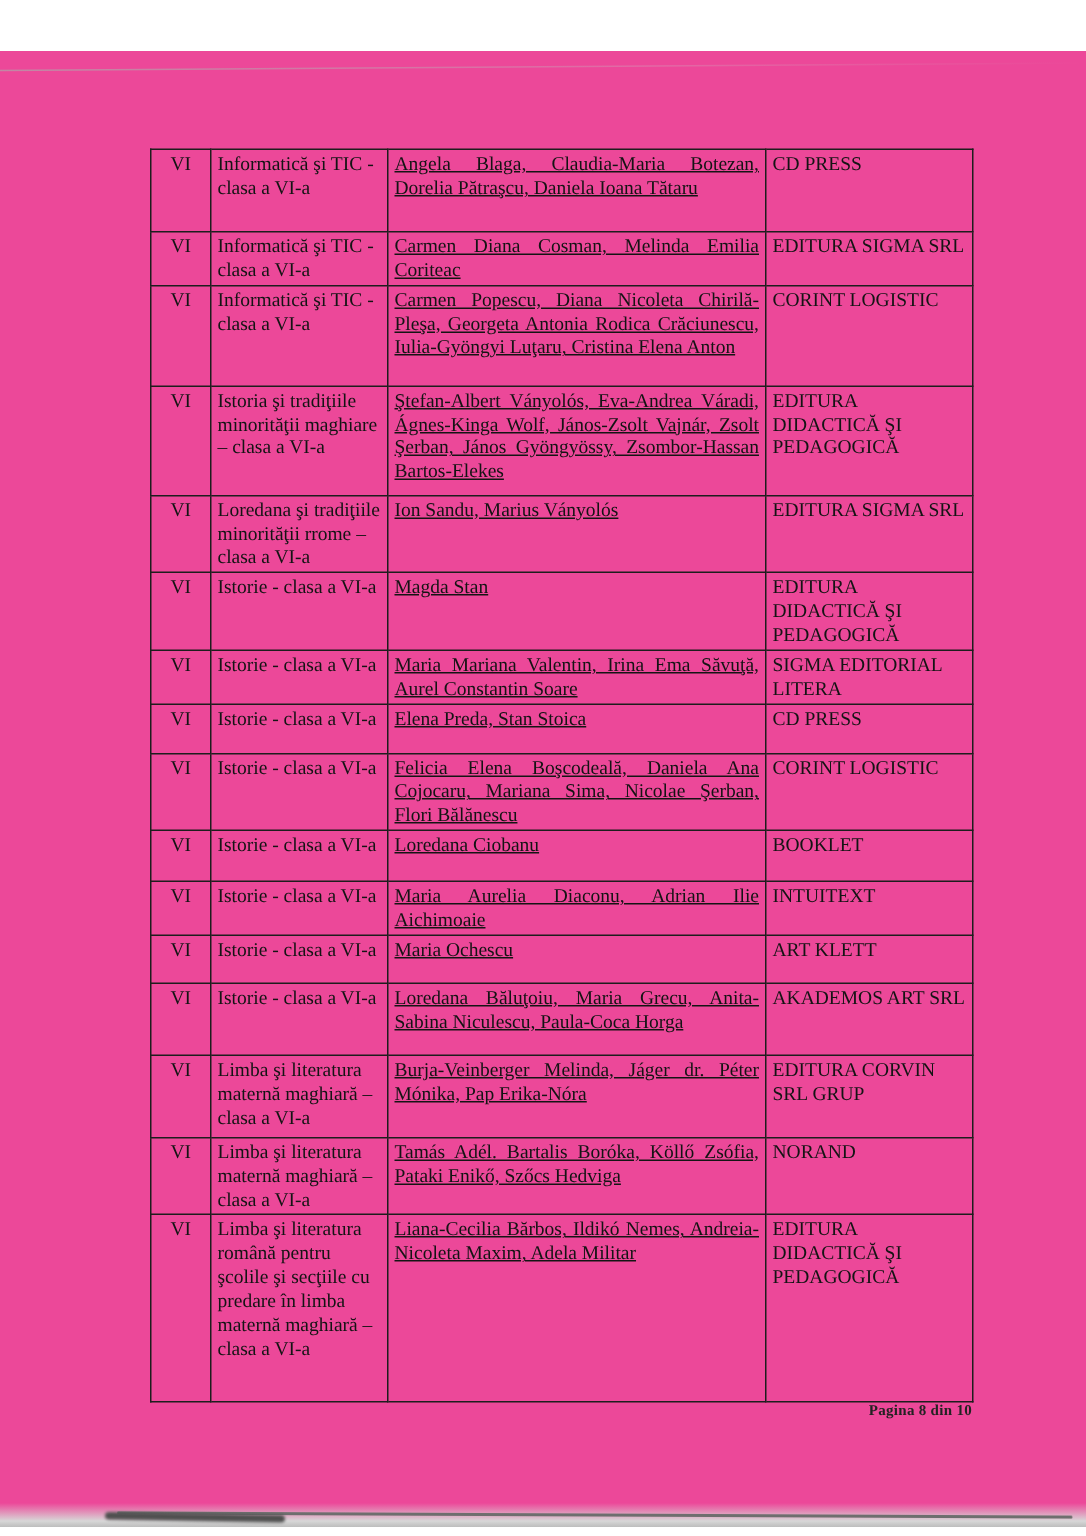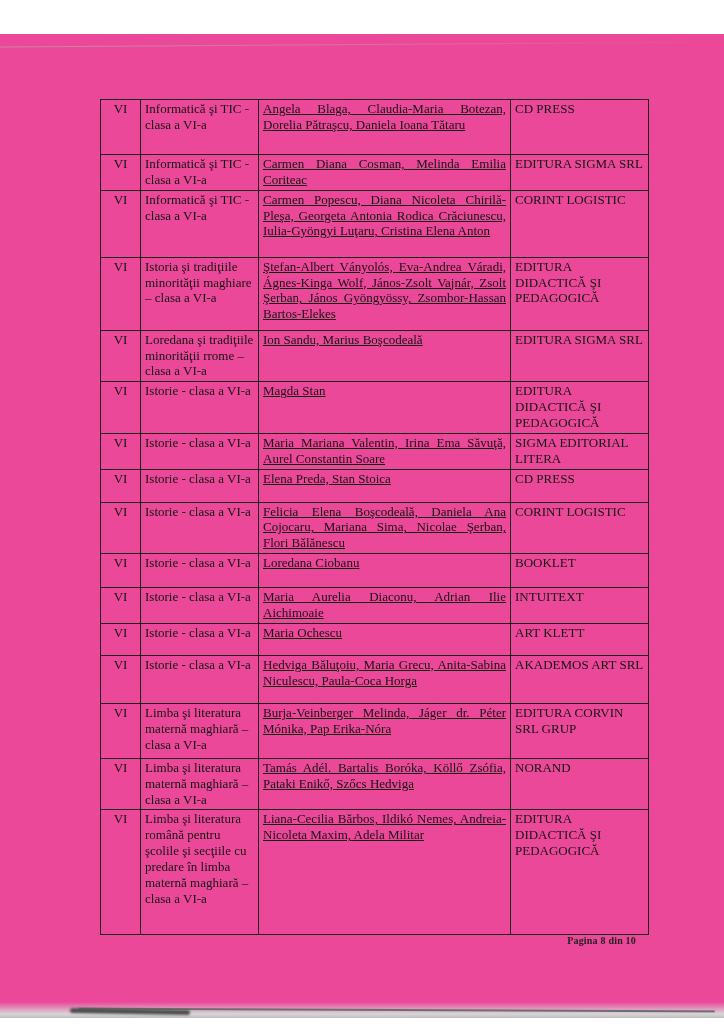--- a/index.html
+++ b/index.html
@@ -64,21 +64,21 @@
     font-size: 13px;
     line-height: 1.22;
     overflow: hidden;
   }
   td.col-grade { width: 40px; text-align: center; }
   td.col-subject { width: 118px; }
   td.col-authors { width: 252px; text-align: justify; text-decoration: underline; }
   td.col-publisher { width: 138px; text-align: left; }
   .footer {
     position: absolute;
-    right: 88px;
+    right: 76px;
     bottom: 72px;
     font-size: 10px;
     font-weight: bold;
     color: #222;
     letter-spacing: 0.2px;
   }
 </style>
 </head>
 <body>
 
@@ -108,21 +108,21 @@
   </tr>
         <tr style="height: 73px;">
     <td class="col-grade">VI</td>
     <td class="col-subject">Istoria şi tradiţiile minorităţii maghiare – clasa a VI-a</td>
     <td class="col-authors">Ştefan-Albert Ványolós, Eva-Andrea Váradi, Ágnes-Kinga Wolf, János-Zsolt Vajnár, Zsolt Şerban, János Gyöngyössy, Zsombor-Hassan Bartos-Elekes</td>
     <td class="col-publisher">EDITURA DIDACTICĂ ŞI PEDAGOGICĂ</td>
   </tr>
         <tr style="height: 47px;">
     <td class="col-grade">VI</td>
     <td class="col-subject">Loredana şi tradiţiile minorităţii rrome – clasa a VI-a</td>
-    <td class="col-authors">Ion Sandu, Marius Boşcodeală</td>
+    <td class="col-authors">Ion Sandu, Marius Ványolós</td>
     <td class="col-publisher">EDITURA SIGMA SRL</td>
   </tr>
         <tr style="height: 48px;">
     <td class="col-grade">VI</td>
     <td class="col-subject">Istorie - clasa a VI-a</td>
     <td class="col-authors">Magda Stan</td>
     <td class="col-publisher">EDITURA DIDACTICĂ ŞI PEDAGOGICĂ</td>
   </tr>
         <tr style="height: 35px;">
     <td class="col-grade">VI</td>
@@ -156,21 +156,21 @@
   </tr>
         <tr style="height: 32px;">
     <td class="col-grade">VI</td>
     <td class="col-subject">Istorie - clasa a VI-a</td>
     <td class="col-authors">Maria Ochescu</td>
     <td class="col-publisher">ART KLETT</td>
   </tr>
         <tr style="height: 48px;">
     <td class="col-grade">VI</td>
     <td class="col-subject">Istorie - clasa a VI-a</td>
-    <td class="col-authors">Hedviga Băluţoiu, Maria Grecu, Anita-Sabina Niculescu, Paula-Coca Horga</td>
+    <td class="col-authors">Loredana Băluţoiu, Maria Grecu, Anita-Sabina Niculescu, Paula-Coca Horga</td>
     <td class="col-publisher">AKADEMOS ART SRL</td>
   </tr>
         <tr style="height: 55px;">
     <td class="col-grade">VI</td>
     <td class="col-subject">Limba şi literatura maternă maghiară – clasa a VI-a</td>
     <td class="col-authors">Burja-Veinberger Melinda, Jáger dr. Péter Mónika, Pap Erika-Nóra</td>
     <td class="col-publisher">EDITURA CORVIN SRL GRUP</td>
   </tr>
         <tr style="height: 45px;">
     <td class="col-grade">VI</td>

